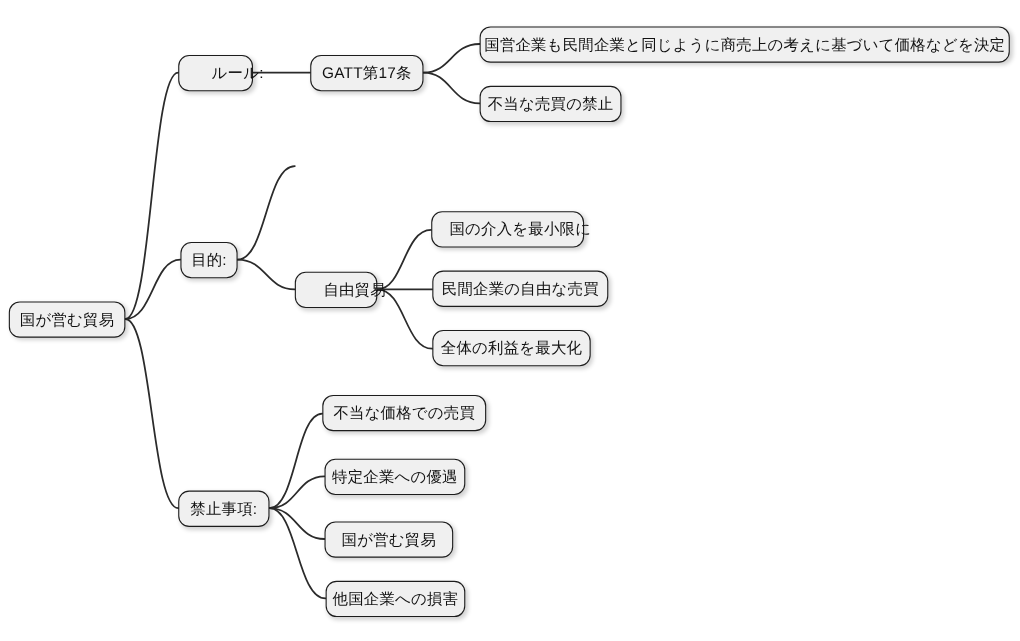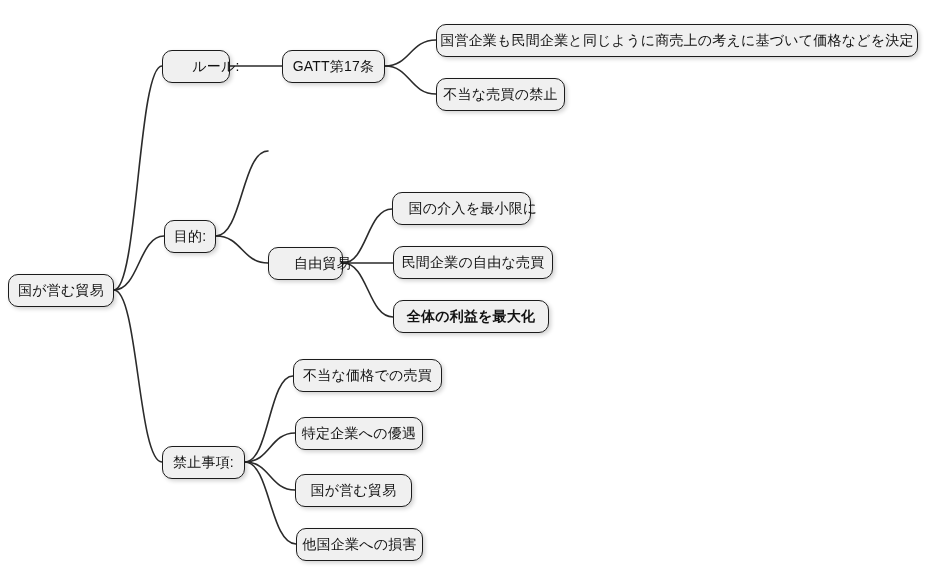--- a/index.html
+++ b/index.html
@@ -63,21 +63,21 @@
 
   <div class="node" style="left:162px; top:50px;  width:68px;padding-left:40px;">ルール:</div>
   <div class="node" style="left:282px; top:50px;  width:103px;">GATT第17条</div>
   <div class="node" style="left:436px; top:24px;  width:482px;">国営企業も民間企業と同じように商売上の考えに基づいて価格などを決定</div>
   <div class="node" style="left:436px; top:78px;  width:129px;">不当な売買の禁止</div>
 
   <div class="node" style="left:164px; top:220px; width:52px;">目的:</div>
   <div class="node" style="left:268px; top:247px; width:75px;padding-left:34px;">自由貿易</div>
   <div class="node" style="left:392px; top:192px; width:139px;padding-left:23px;">国の介入を最小限に</div>
   <div class="node" style="left:393px; top:246px; width:160px;">民間企業の自由な売買</div>
-  <div class="node" style="left:393px; top:300px; width:156px;font-weight:bold;">全体の利益を最大化</div>
+  <div class="node" style="left:393px; top:300px; width:144px;">全体の利益を最大化</div>
 
   <div class="node" style="left:162px; top:446px; width:83px;">禁止事項:</div>
   <div class="node" style="left:293px; top:359px; width:149px;">不当な価格での売買</div>
   <div class="node" style="left:295px; top:417px; width:128px;">特定企業への優遇</div>
   <div class="node" style="left:295px; top:474px; width:117px;">国が営む貿易</div>
   <div class="node" style="left:296px; top:528px; width:127px;">他国企業への損害</div>
 
 </div>
 
 </body></html>

